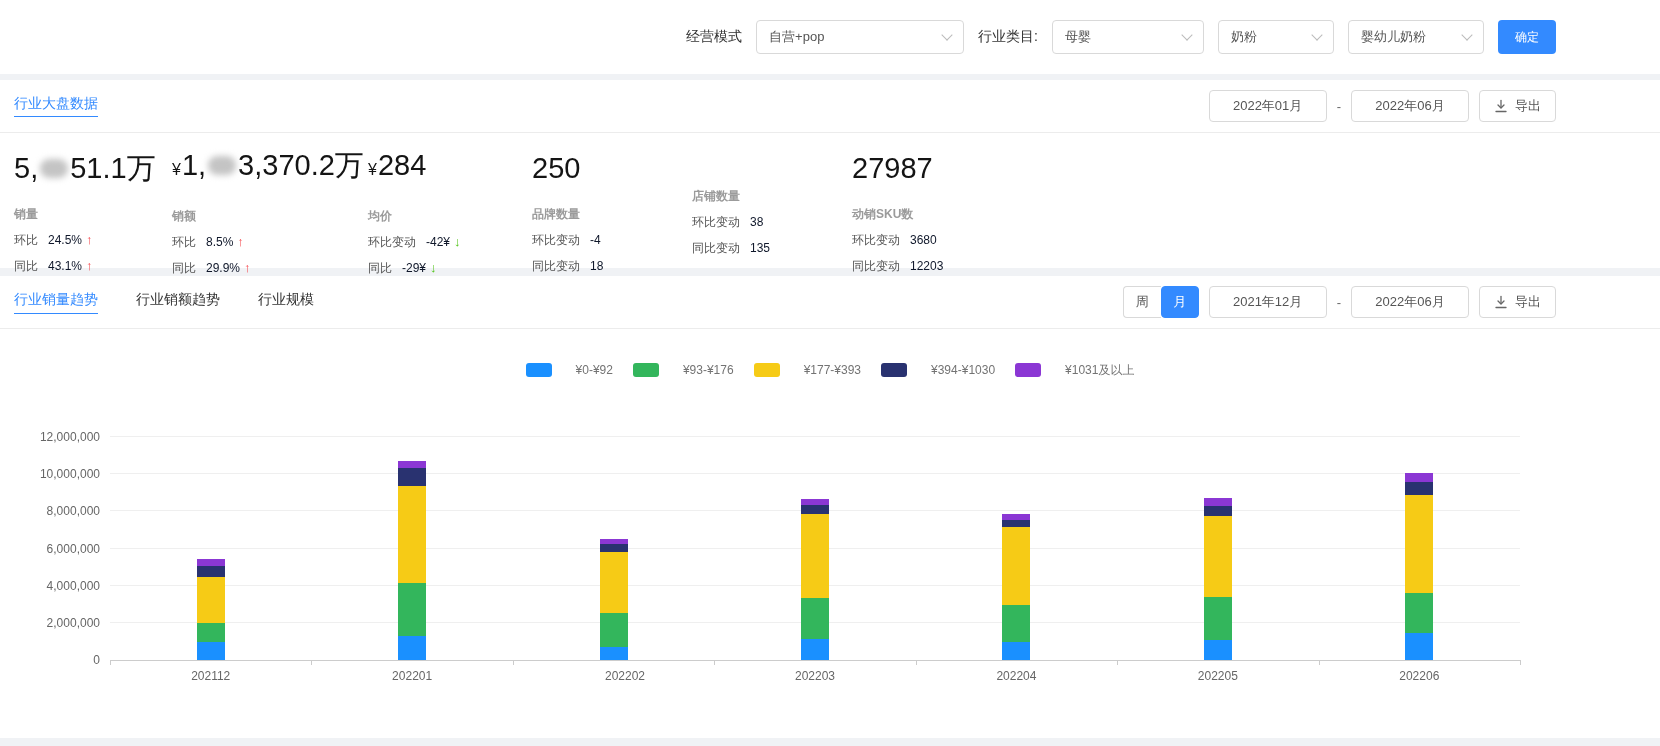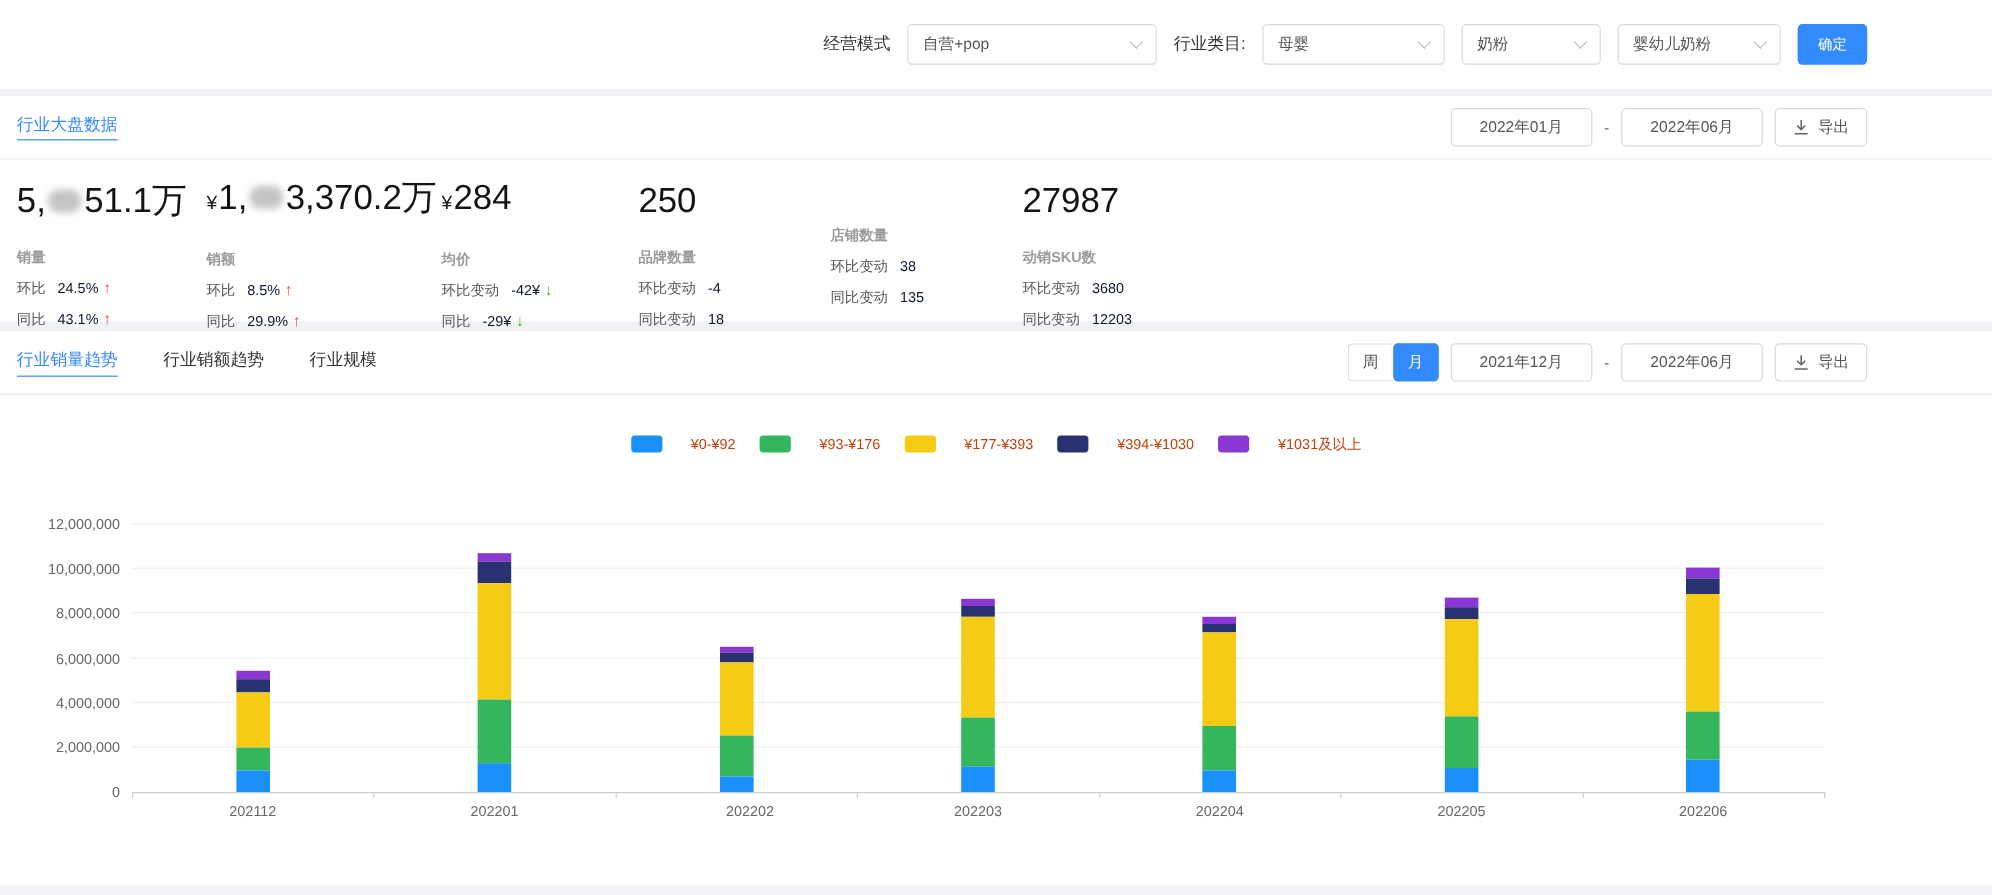--- a/index.html
+++ b/index.html
@@ -47,21 +47,21 @@
   .tab.active { color:var(--accent,#338aff); border-bottom:1px solid var(--accent,#338aff); }
   .seg { display:flex; }
   .seg-btn { width:38px; height:32px; background:#fff; border:1px solid #d9d9d9; font-size:13px; color:#555; cursor:pointer; font-family:inherit; }
   .seg-btn:first-child { border-radius:4px 0 0 4px; border-right:none; }
   .seg-btn.active { background:var(--accent,#338aff); color:#fff; border-color:var(--accent,#338aff); border-radius:4px; }
 
   
   .legend { display:flex; justify-content:center; align-items:center; gap:20px; margin-top:33px; height:16px; }
   .legend-item { display:flex; align-items:center; cursor:pointer; }
   .legend-swatch { width:26px; height:14px; border-radius:3px; display:inline-block; }
-  .legend-label { margin-left:24px; font-size:12px; color:#c2410c; }
+  .legend-label { margin-left:24px; font-size:12px; color:#737373; }
   .plot-outer { position:relative; margin:59px 0 0 110px; width:1410px; height:224px; border-bottom:1px solid #ccc; }
   .gridline { position:absolute; left:0; right:0; height:0; border-top:1px solid #efefef; }
   .ytick { position:absolute; left:-122px; width:112px; text-align:right; font-size:12px; color:#666; line-height:14px; }
   .xtick { position:absolute; top:100%; width:1px; height:5px; background:#ccc; }
   .bar-col { position:absolute; bottom:0; width:28px; display:flex; flex-direction:column-reverse; }
   .bar-seg { width:100%; }
   .xlabel { position:absolute; top:calc(100% + 9px); transform:translateX(-50%); font-size:12px; color:#666; white-space:nowrap; }
 </style>
 </head>
 <body>

